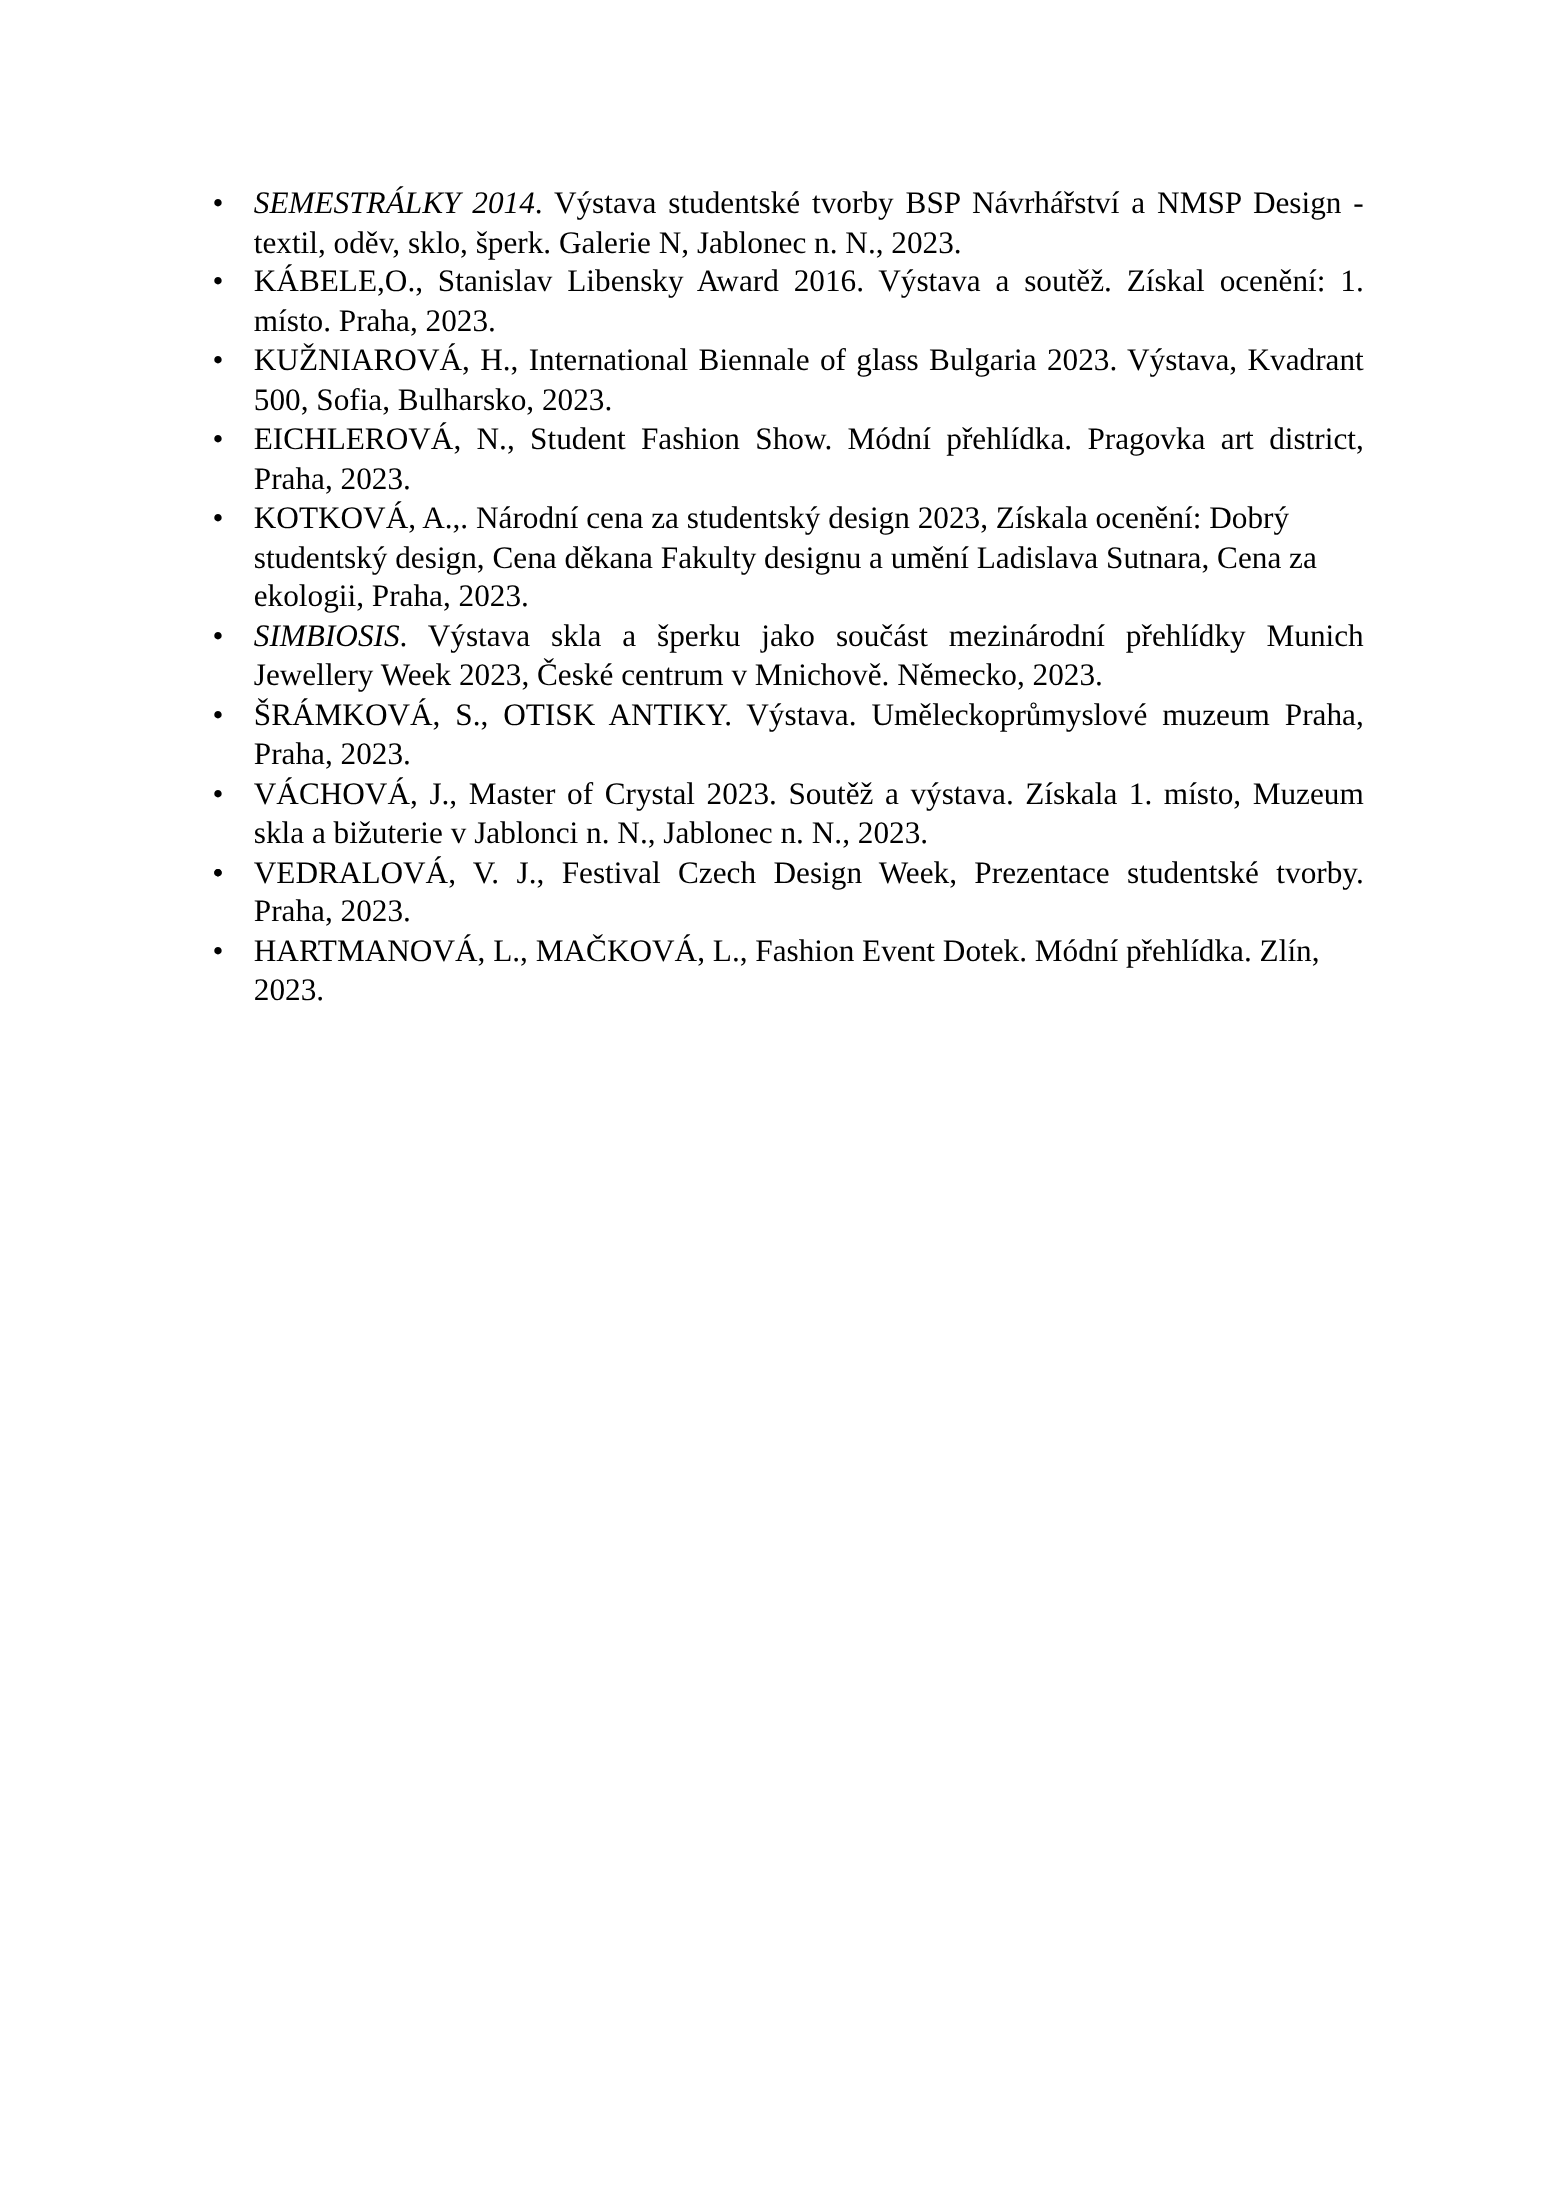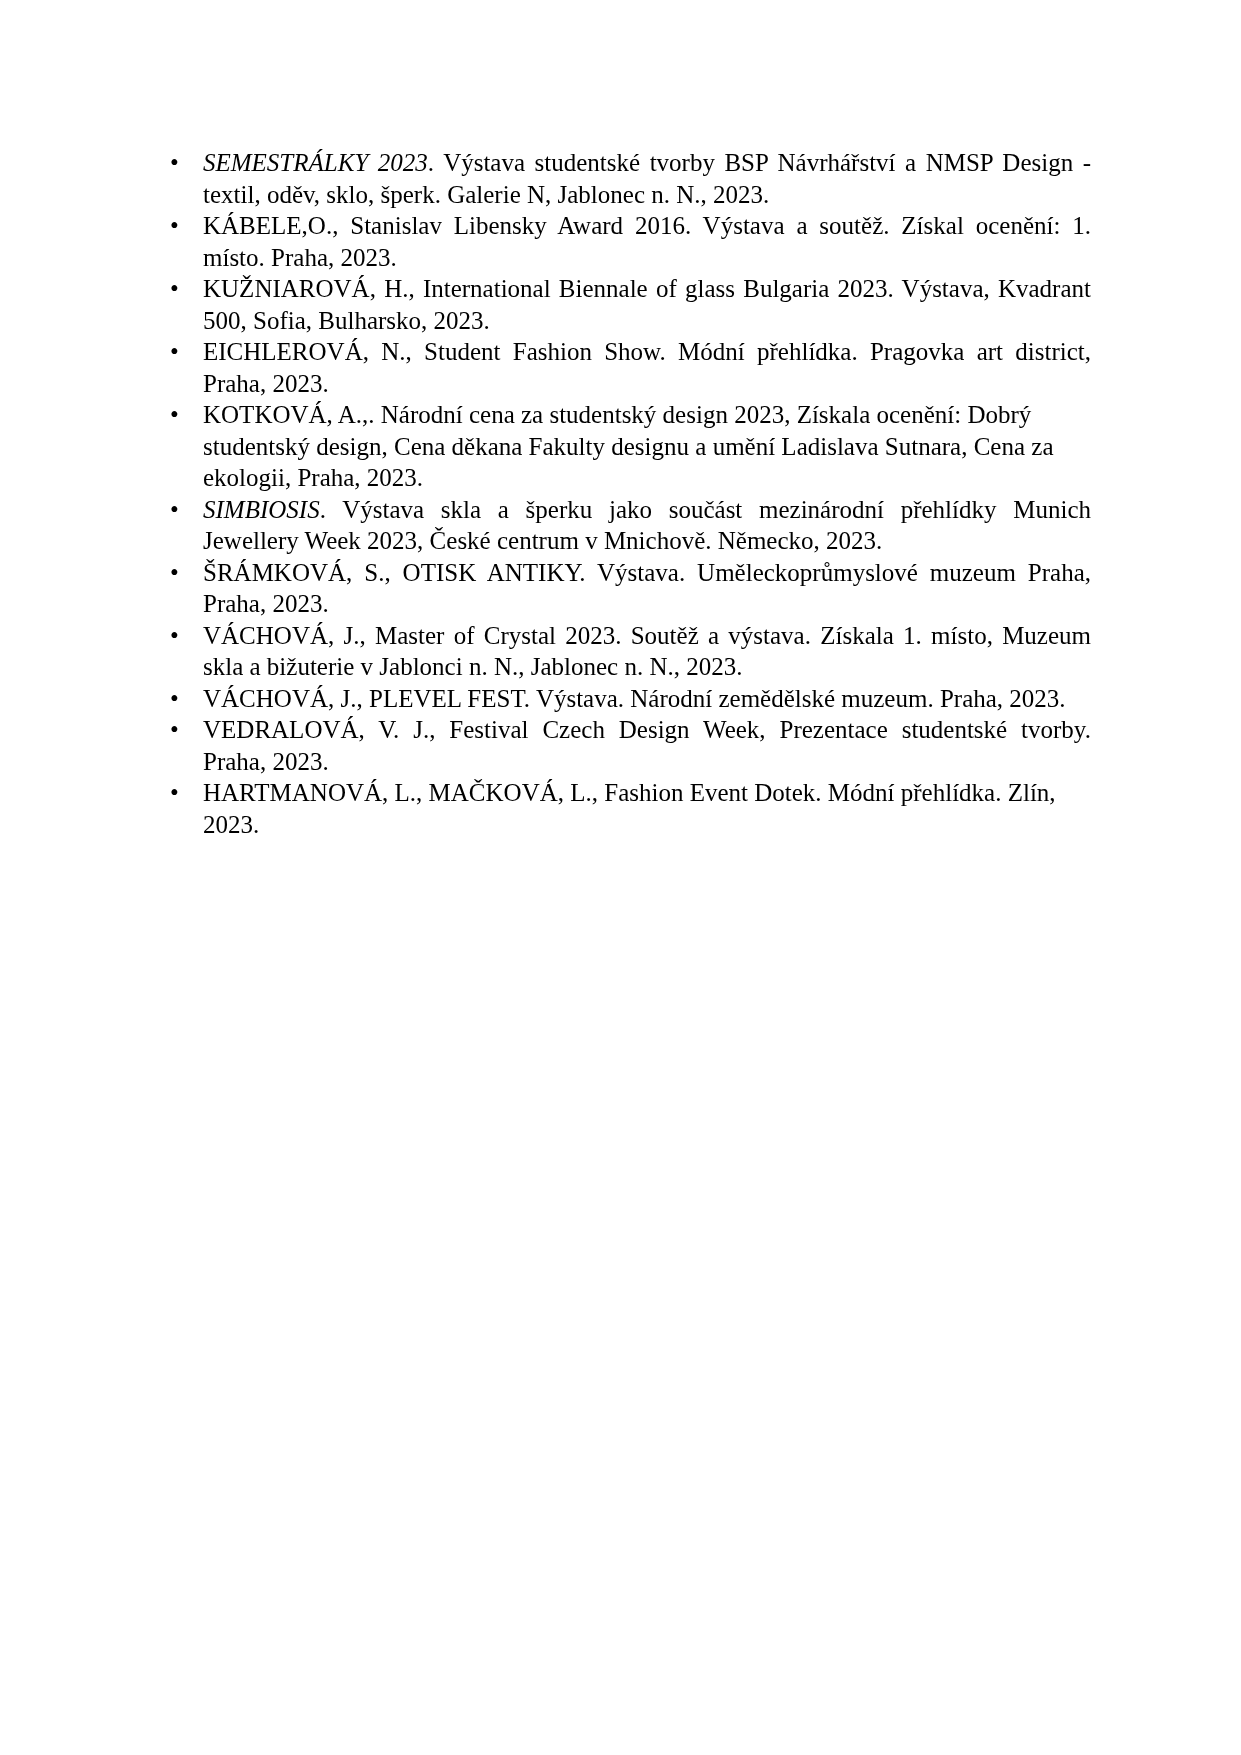--- a/index.html
+++ b/index.html
@@ -46,25 +46,25 @@
   }
   .seg-italic {
     font-style: italic;
   }
 </style>
 </head>
 <body>
 
 <div class="page">
   <ul class="pub-list">
-      <li class="pub-item"><span class="bullet">•</span><span class="seg-italic">SEMESTRÁLKY 2023</span><span class="seg">. Výstava studentské tvorby BSP Návrhářství a NMSP Design - textil, oděv, sklo, šperk. Galerie N, Jablonec n. N., 2023.</span></li>
+      <li class="pub-item"><span class="bullet">•</span><span class="seg-italic">SEMESTRÁLKY 2014</span><span class="seg">. Výstava studentské tvorby BSP Návrhářství a NMSP Design - textil, oděv, sklo, šperk. Galerie N, Jablonec n. N., 2023.</span></li>
       <li class="pub-item"><span class="bullet">•</span><span class="seg">KÁBELE,O., Stanislav Libensky Award 2016. Výstava a soutěž. Získal ocenění: 1. místo. Praha, 2023.</span></li>
       <li class="pub-item"><span class="bullet">•</span><span class="seg">KUŽNIAROVÁ, H., International Biennale of glass Bulgaria 2023. Výstava, Kvadrant 500, Sofia, Bulharsko, 2023.</span></li>
       <li class="pub-item"><span class="bullet">•</span><span class="seg">EICHLEROVÁ, N., Student Fashion Show. Módní přehlídka. Pragovka art district, Praha, 2023.</span></li>
       <li class="pub-item align-left"><span class="bullet">•</span><span class="seg">KOTKOVÁ, A.,. Národní cena za studentský design 2023, Získala ocenění: Dobrý studentský design, Cena děkana Fakulty designu a umění Ladislava Sutnara, Cena za ekologii, Praha, 2023.</span></li>
       <li class="pub-item"><span class="bullet">•</span><span class="seg-italic">SIMBIOSIS</span><span class="seg">. Výstava skla a šperku jako součást mezinárodní přehlídky Munich Jewellery Week 2023, České centrum v Mnichově. Německo, 2023.</span></li>
       <li class="pub-item"><span class="bullet">•</span><span class="seg">ŠRÁMKOVÁ, S., OTISK ANTIKY. Výstava. Uměleckoprůmyslové muzeum Praha, Praha, 2023.</span></li>
       <li class="pub-item"><span class="bullet">•</span><span class="seg">VÁCHOVÁ, J., Master of Crystal 2023. Soutěž a výstava. Získala 1. místo, Muzeum skla a bižuterie v Jablonci n. N., Jablonec n. N., 2023.</span></li>
-      <li class="pub-item"><span class="bullet">•</span><span class="seg">VÁCHOVÁ, J., PLEVEL FEST. Výstava. Národní zemědělské muzeum. Praha, 2023.</span></li>
+      <li class="pub-item"><span class="bullet">•</span></li>
       <li class="pub-item"><span class="bullet">•</span><span class="seg">VEDRALOVÁ, V. J., Festival Czech Design Week, Prezentace studentské tvorby. Praha, 2023.</span></li>
       <li class="pub-item align-left"><span class="bullet">•</span><span class="seg">HARTMANOVÁ, L., MAČKOVÁ, L., Fashion Event Dotek. Módní přehlídka. Zlín, 2023.</span></li>
     </ul>
 </div>
 
 </body></html>

